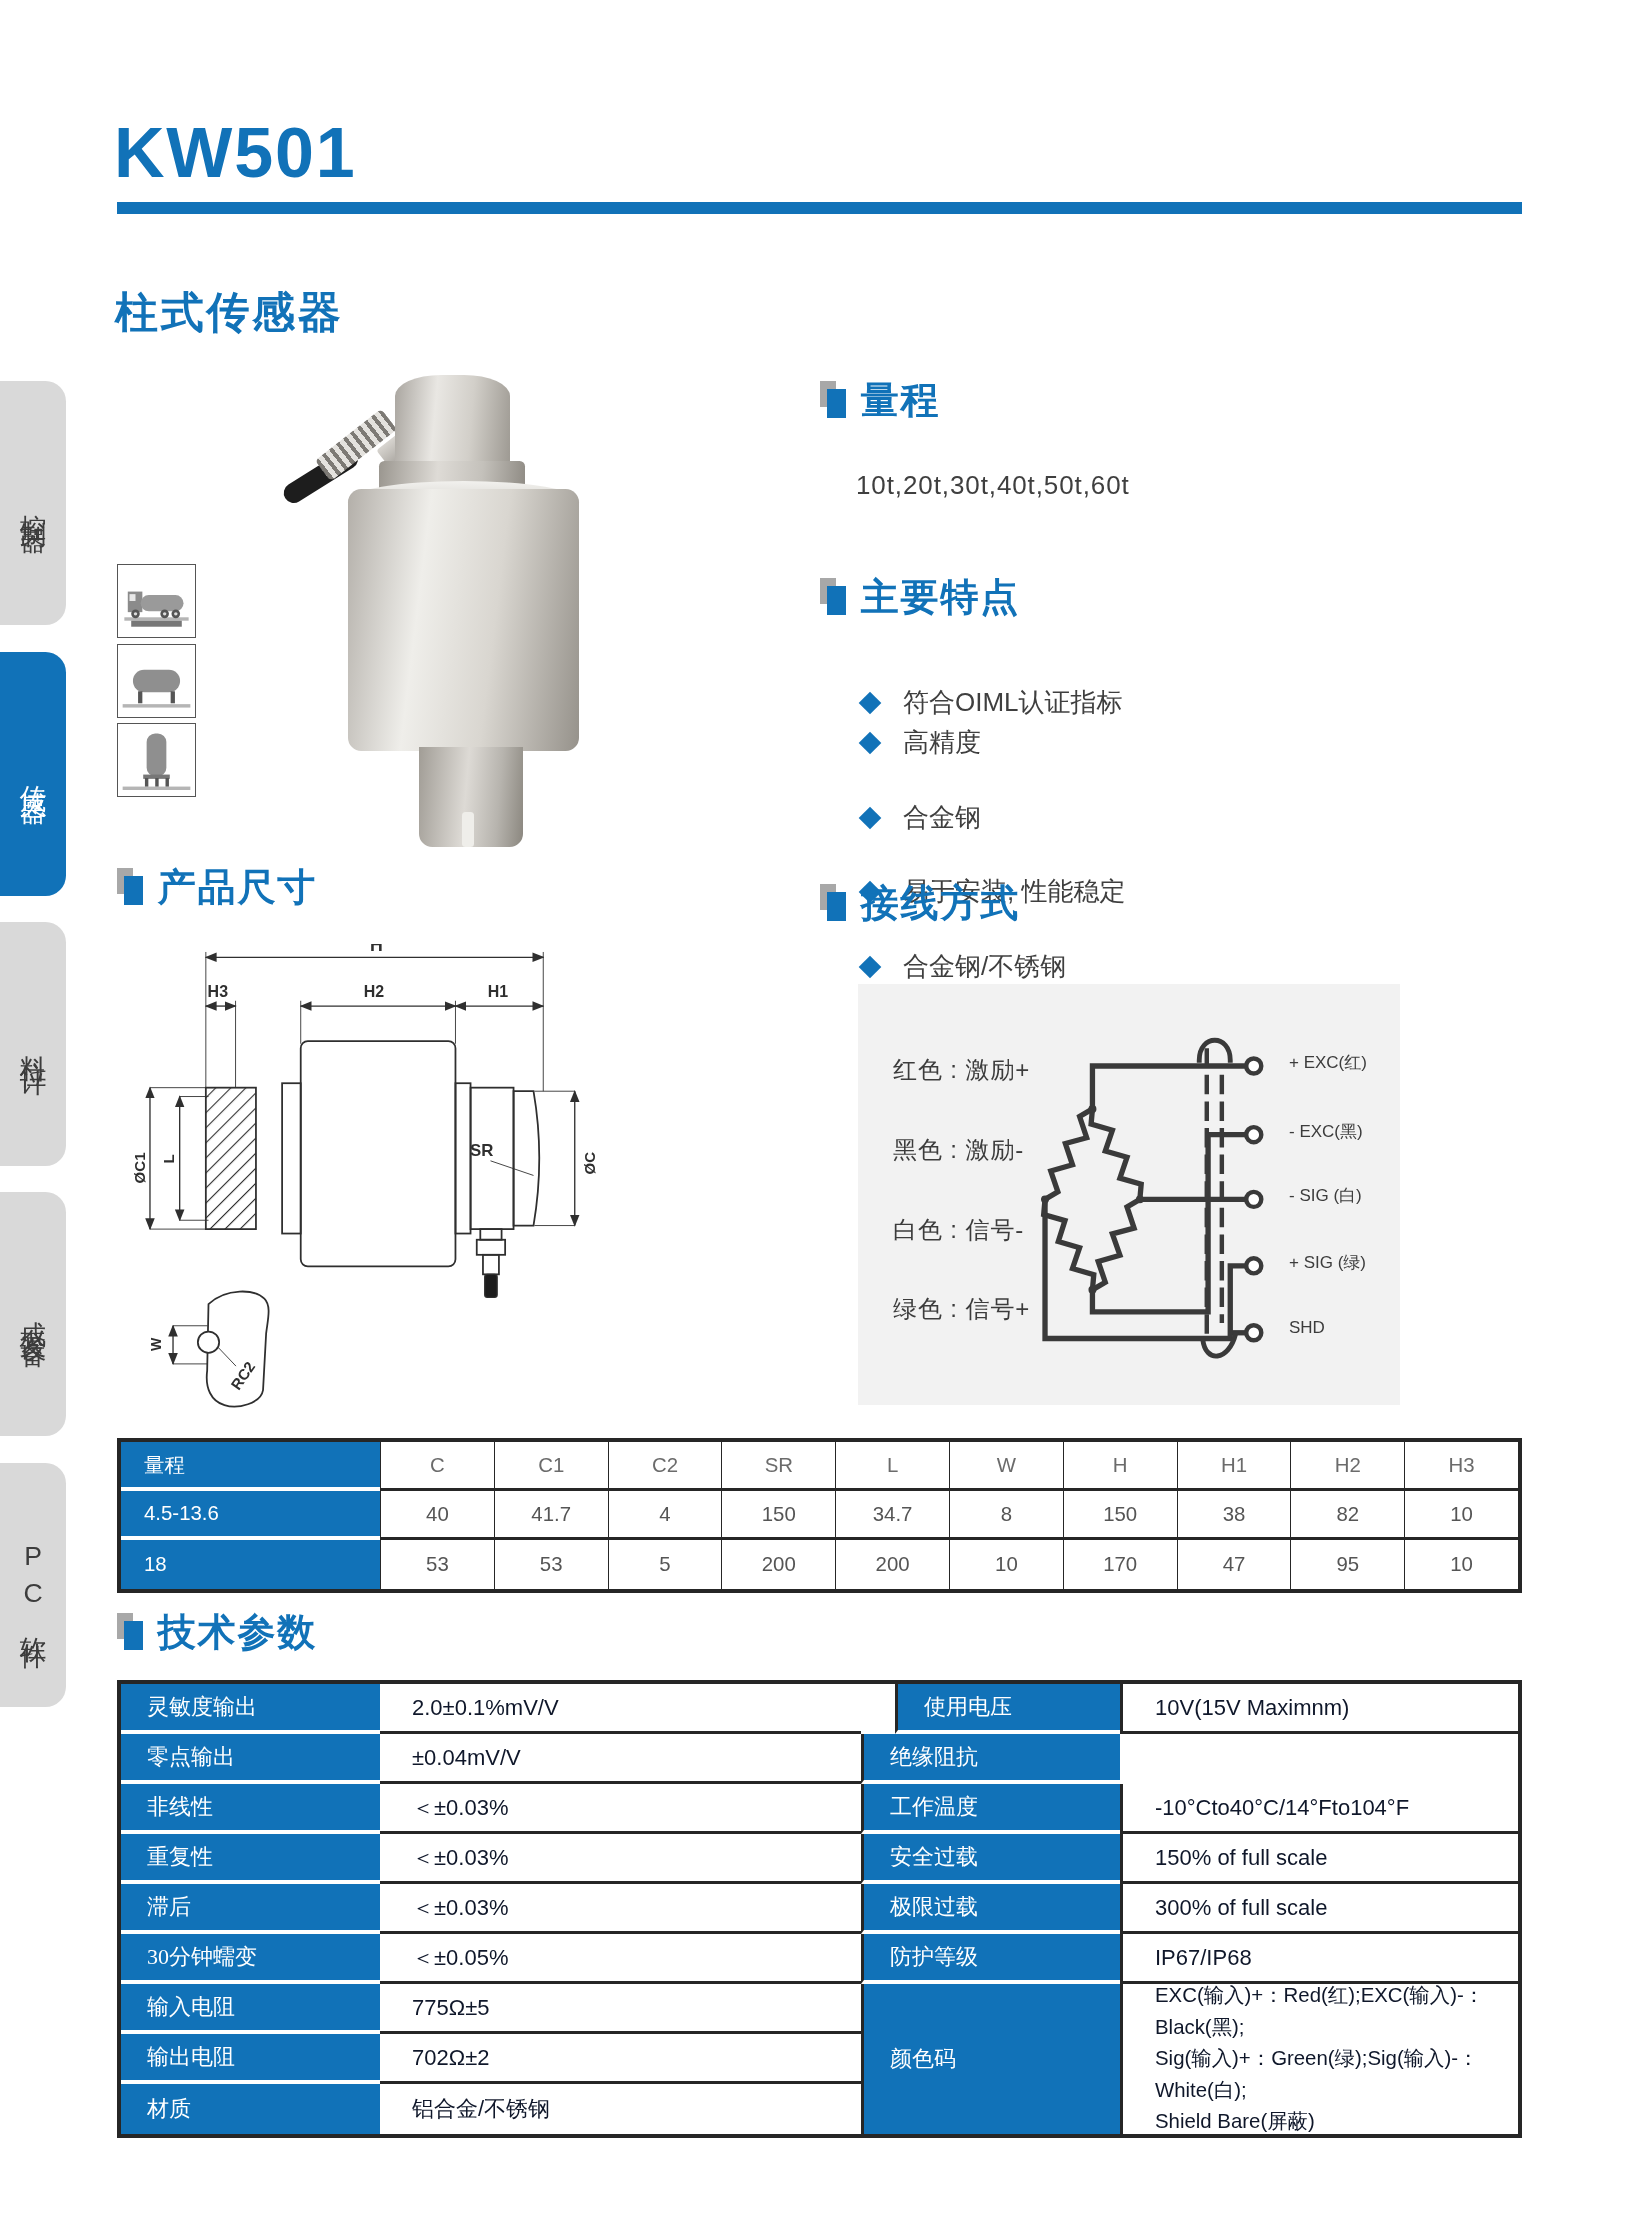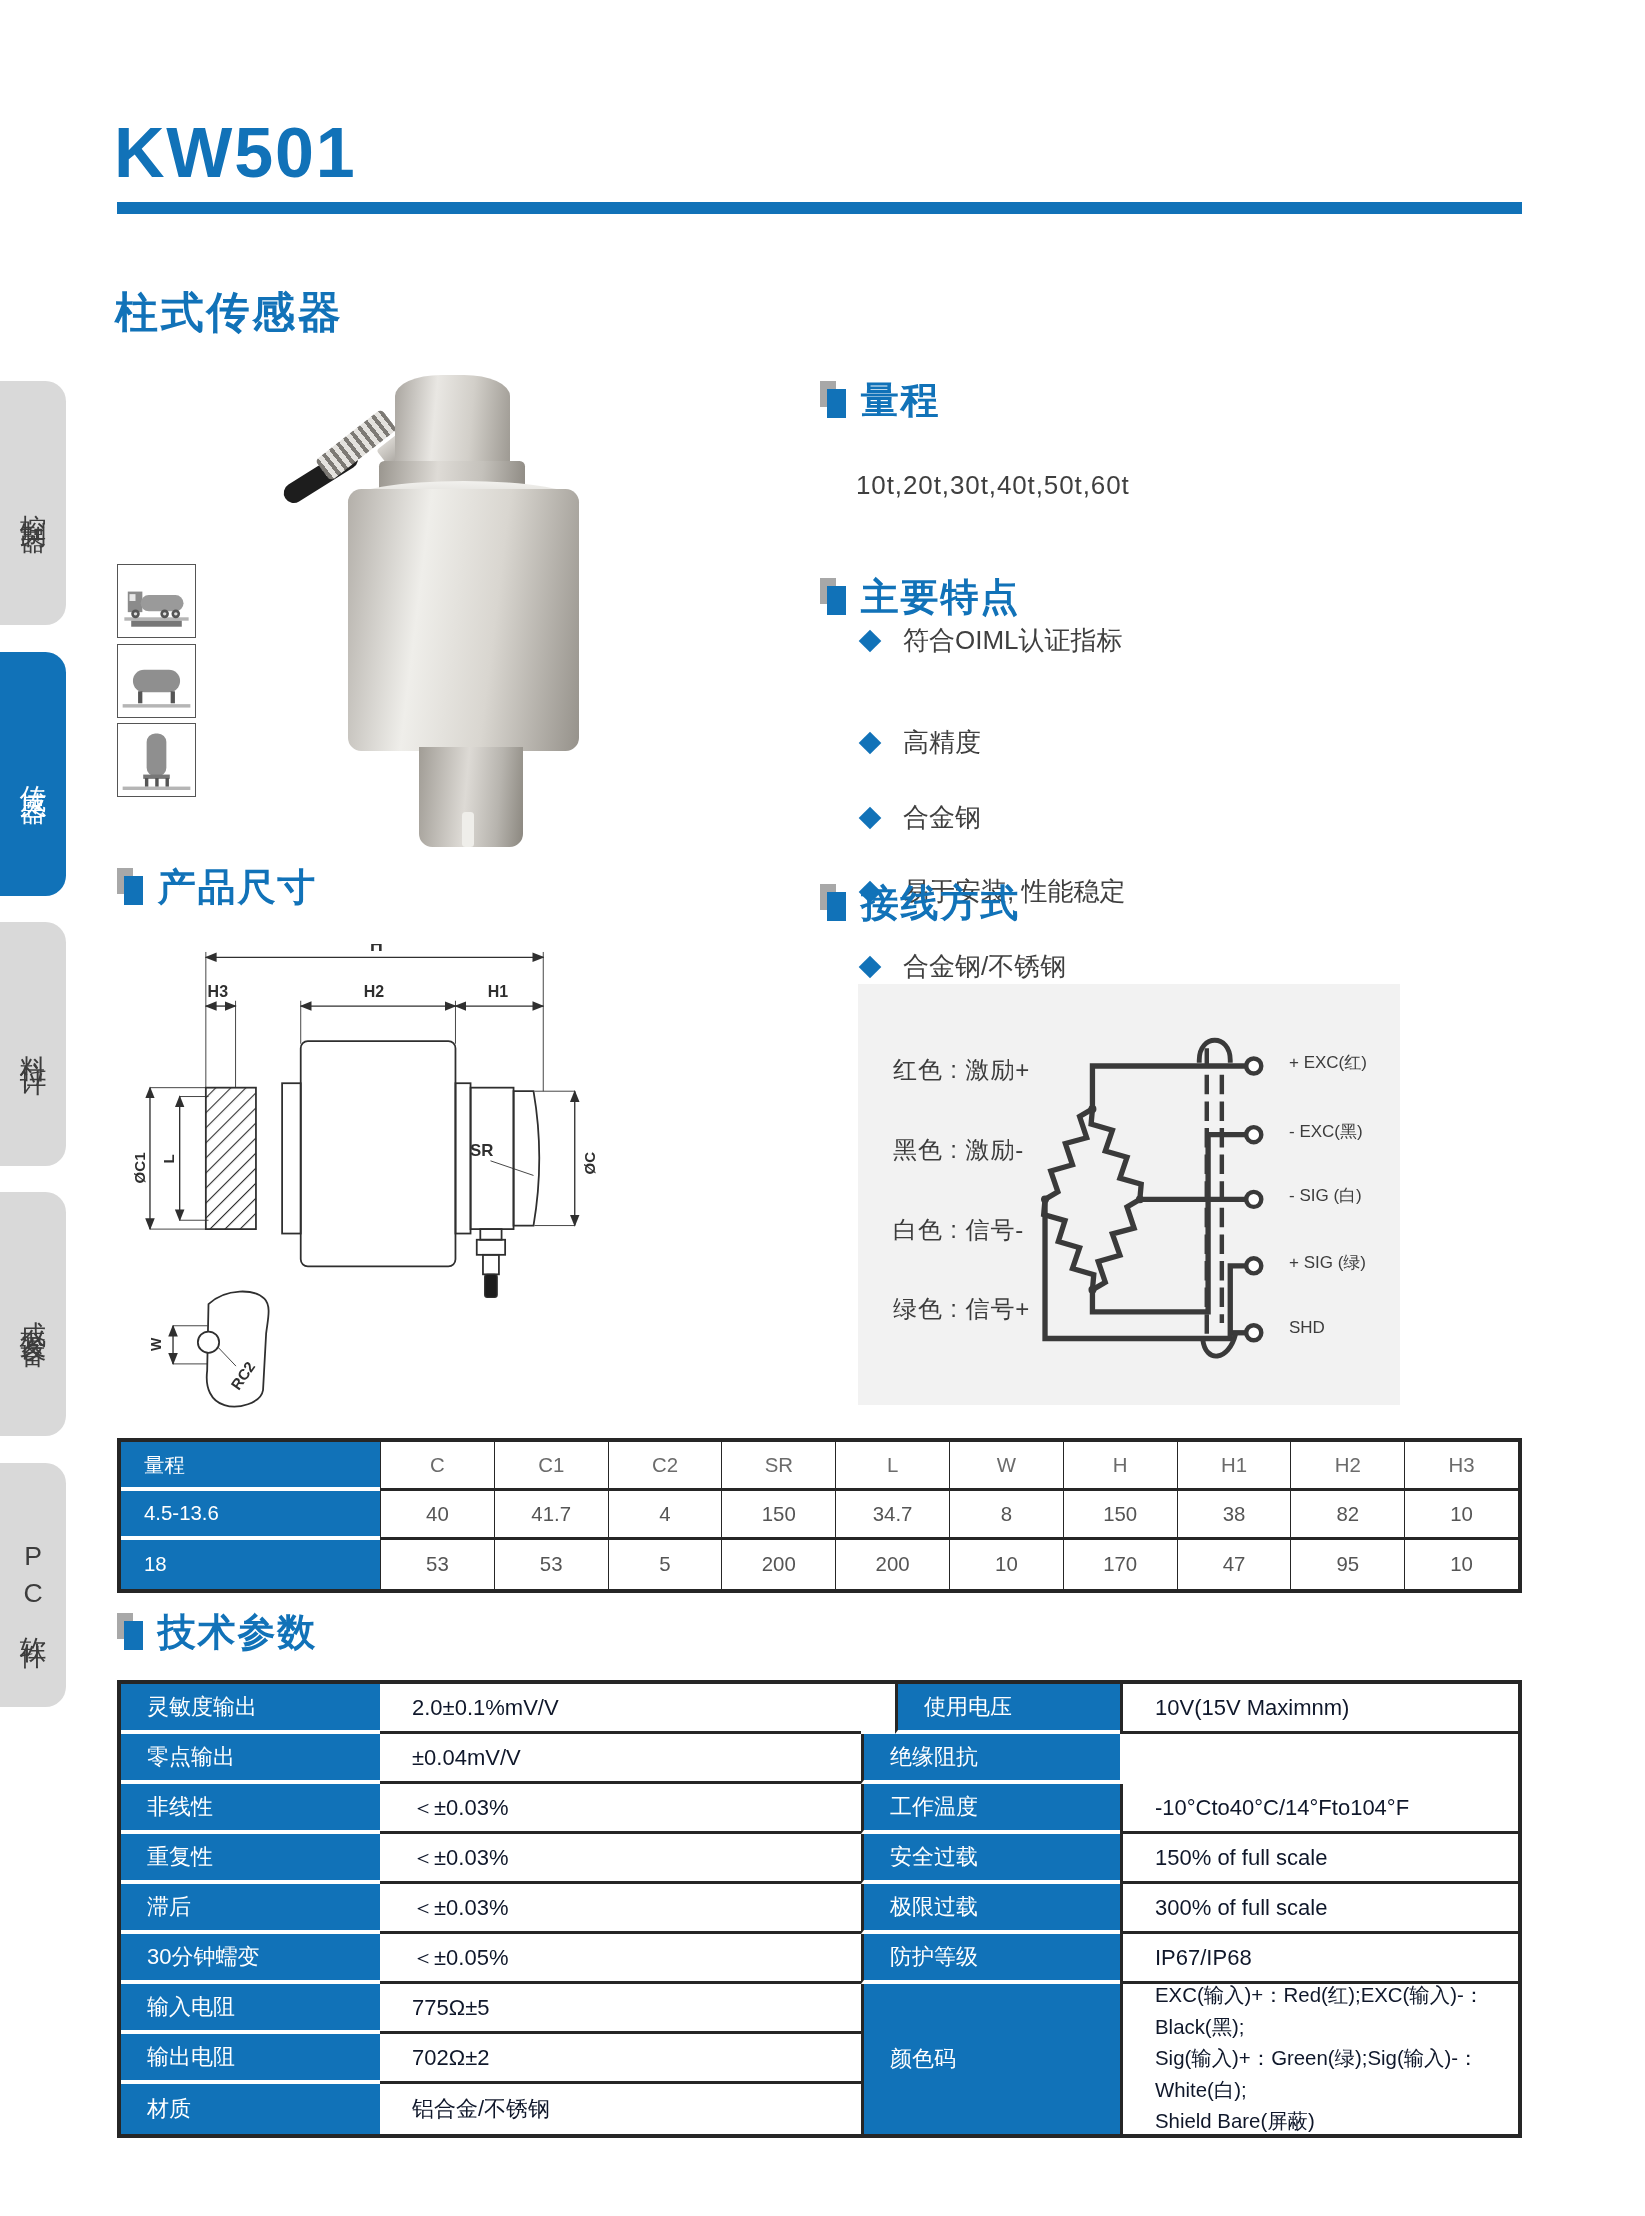--- a/index.html
+++ b/index.html
@@ -165,21 +165,21 @@
 <div class="abs range-value">10t,20t,30t,40t,50t,60t</div>
 
 <div class="abs heading" style="left:820px;top:572px;">
   <span class="bullet">
       <span class="g"></span>
       <span class="b"></span>
     </span>
   <span class="txt">主要特点</span>
 </div>
 <div id="features">
-    <div class="abs feature-item" style="top: 623px;">
+    <div class="abs feature-item" style="top: 685px;">
       <span class="diamond"></span>
       <span class="ftxt">符合OIML认证指标</span>
     </div>
     <div class="abs feature-item" style="top: 725px;">
       <span class="diamond"></span>
       <span class="ftxt">高精度</span>
     </div>
     <div class="abs feature-item" style="top: 800px;">
       <span class="diamond"></span>
       <span class="ftxt">合金钢</span>
@@ -379,21 +379,21 @@
     <div class="lbl" style="grid-area: 1 / 1;">灵敏度输出</div>
     <div class="val" style="grid-area: 1 / 2;">2.0±0.1%mV/V</div>
     <div class="lbl" style="grid-area: 2 / 1;">零点输出</div>
     <div class="val" style="grid-area: 2 / 2;">±0.04mV/V</div>
     <div class="lbl" style="grid-area: 3 / 1;">非线性</div>
     <div class="val" style="grid-area: 3 / 2;">＜±0.03%</div>
     <div class="lbl" style="grid-area: 4 / 1;">重复性</div>
     <div class="val" style="grid-area: 4 / 2;">＜±0.03%</div>
     <div class="lbl" style="grid-area: 5 / 1;">滞后</div>
     <div class="val" style="grid-area: 5 / 2;">＜±0.03%</div>
-    <div class="lbl" style="grid-area: 6 / 1;">30分钟蠕变</div>
+    <div class="lbl" style="grid-area: 6 / 1; font-family: Liberation Serif, serif;">30分钟蠕变</div>
     <div class="val" style="grid-area: 6 / 2;">＜±0.05%</div>
     <div class="lbl" style="grid-area: 7 / 1;">输入电阻</div>
     <div class="val" style="grid-area: 7 / 2;">775Ω±5</div>
     <div class="lbl" style="grid-area: 8 / 1;">输出电阻</div>
     <div class="val" style="grid-area: 8 / 2;">702Ω±2</div>
     <div class="lbl nob" style="grid-area: 9 / 1;">材质</div>
     <div class="val nob" style="grid-area: 9 / 2;">铝合金/不锈钢</div>
     <div class="lbl c3" style="grid-area: 1 / 3; margin-left: 34px;">使用电压</div>
     <div class="val c3" style="grid-area: 1 / 4;">10V(15V Maximnm)</div>
     <div class="lbl c3" style="grid-area: 2 / 3;">绝缘阻抗</div>

